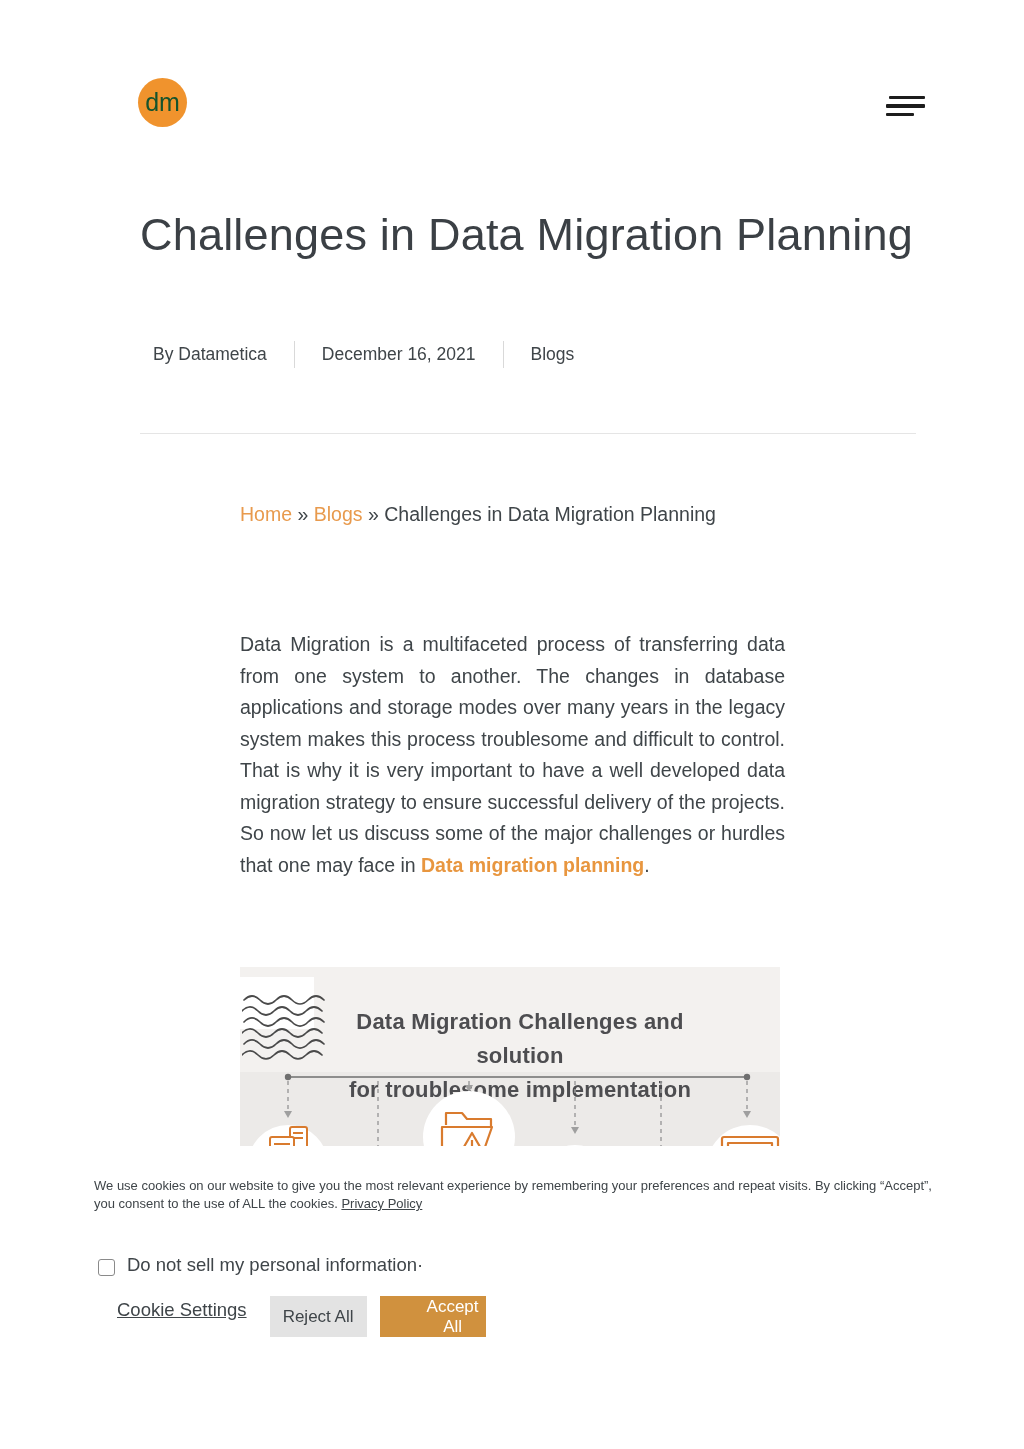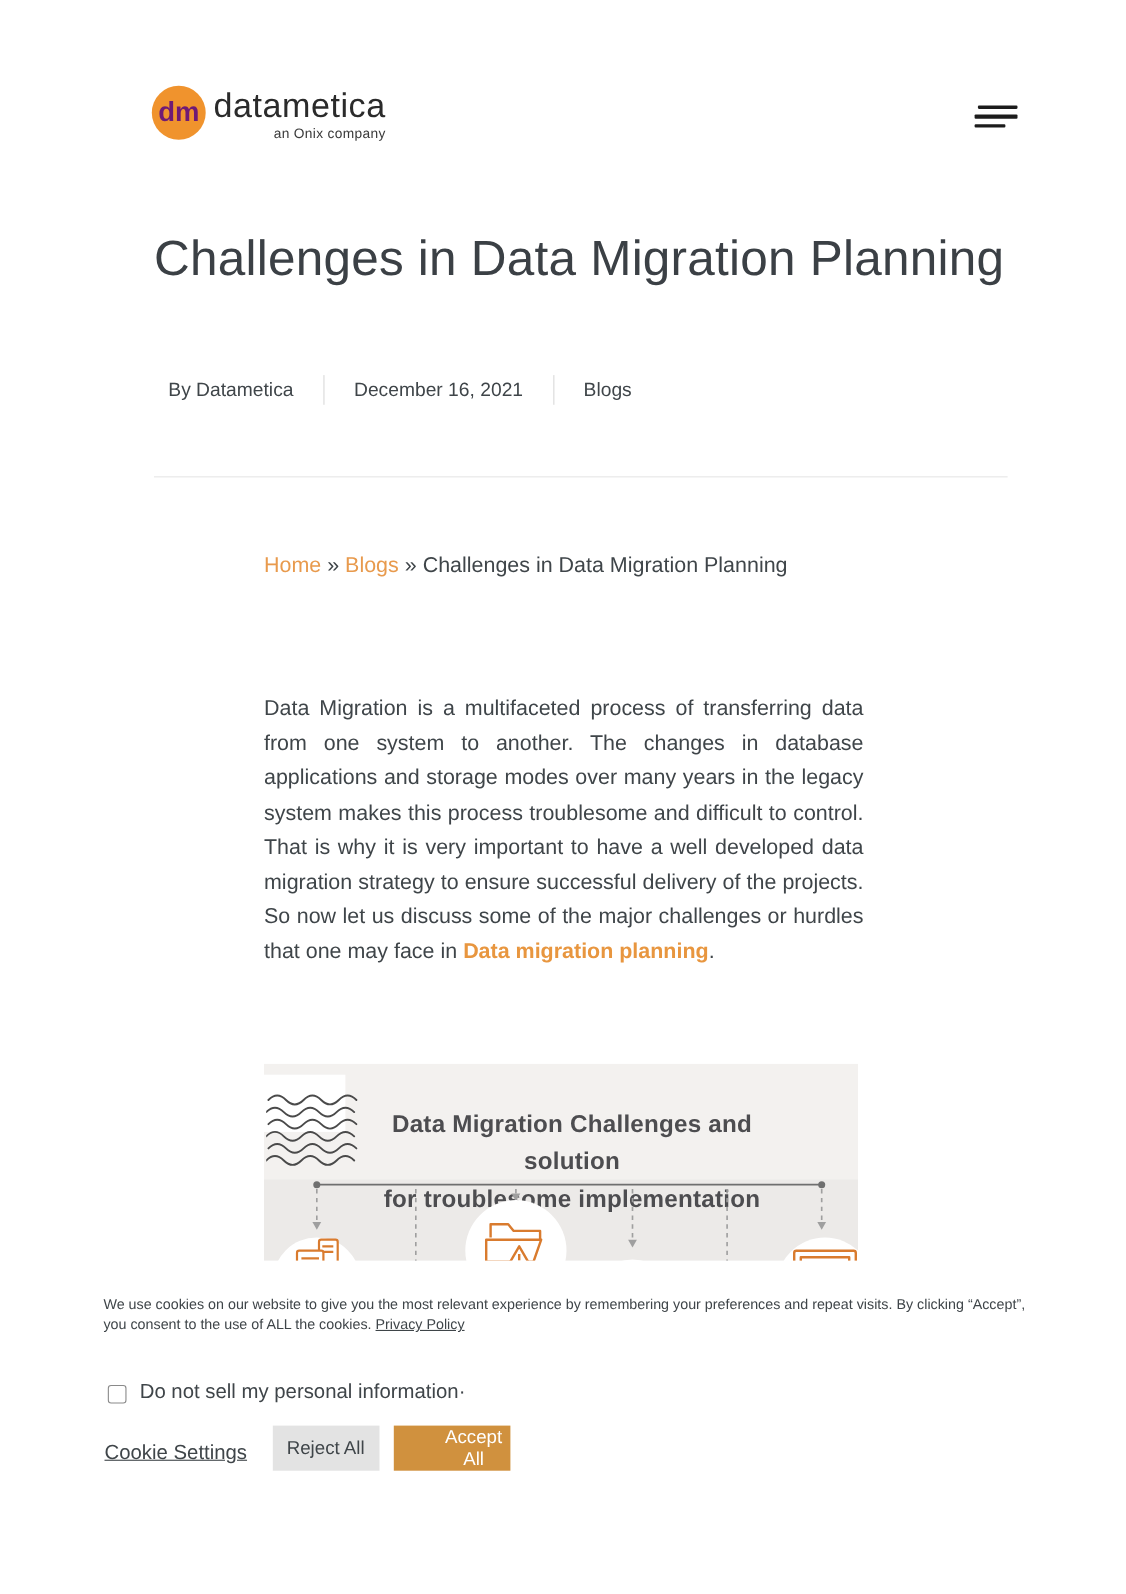--- a/index.html
+++ b/index.html
@@ -6,22 +6,22 @@
   html,body { background:#ffffff; }
   body {
     width:1024px; height:1449px; position:relative; overflow:hidden;
     font-family:"Liberation Sans", sans-serif; color:var(--text-dark,#3F4549);
   }
 
   
   .logo-wrap { position:absolute; left:138px; top:78px; display:flex; align-items:flex-start; cursor:pointer; }
   .logo-circle {
     width:49px; height:49px; border-radius:50%; background:var(--brand-orange,#F0932D);
-    color:#701a75; font-size:25px; display:flex; align-items:center; justify-content:center;
-    font-weight:700; letter-spacing:0;
+    color:#14532d; font-size:25px; display:flex; align-items:center; justify-content:center;
+    font-weight:400; letter-spacing:0;
   }
   .brand-block { margin-left:7px; margin-top:2px; }
   .brand-name { font-size:31px; color:#2b2b2b; font-weight:500; letter-spacing:0.5px; line-height:1; }
   .brand-tagline { font-size:12.5px; color:#3a3a3a; text-align:right; margin-top:3px; letter-spacing:0.3px; }
 
   .hamburger { position:absolute; left:886px; top:96px; width:40px; height:26px; cursor:pointer; }
   .hamburger .bar { height:3.4px; background:#1c1c1c; border-radius:1px; margin-bottom:5px; }
   .hamburger .bar1 { width:36px; margin-left:3px; }
   .hamburger .bar2 { width:39px; }
   .hamburger .bar3 { width:28px; }
@@ -57,35 +57,31 @@
               font-size:22px; font-weight:700; color:#4d4d50; line-height:1.55; letter-spacing:0.2px; }
   .ig-timeline { position:absolute; left:0; top:0; }
 
   
   .cookie-banner { position:absolute; left:0; top:1146px; width:1024px; height:303px; background:#ffffff; }
   .cookie-message { position:absolute; left:94px; top:31px; width:852px; font-size:13px; line-height:1.42; color:#3f4549; }
   .cookie-message a { color:#3f4549; text-decoration:underline; cursor:pointer; }
   .dns-row { position:absolute; left:98px; top:108px; display:flex; align-items:flex-end; }
   .dns-checkbox { width:17px; height:17px; border:1.6px solid #8a8a8a; border-radius:3px; background:#fff; cursor:pointer; }
   .dns-label { margin-left:12px; font-size:18.5px; color:#3f4549; }
-  .cookie-actions { position:absolute; left:95px; top:150px; display:flex; align-items:center; }
+  .cookie-actions { position:absolute; left:117px; top:150px; display:flex; }
   .cookie-settings { font-size:18.5px; color:#3f4549; text-decoration:underline; cursor:pointer; margin-right:23px; position:relative; top:3px; }
   .btn { border:none; font-family:"Liberation Sans", sans-serif; font-size:17px; cursor:pointer; }
   .btn-reject { background:var(--reject-button-bg,#E3E3E3); color:#3f4549; width:97px; height:41px; margin-right:13px; }
   .btn-accept { background:var(--accept-button,#D0913E); color:#ffffff; width:106px; height:41px;padding-left:40px; }
 </style>
 </head>
 <body>
 
 <div class="logo-wrap">
   <div class="logo-circle">dm</div>
-  <div class="brand-block">
-    <div class="brand-name">datametica</div>
-    <div class="brand-tagline">an Onix company</div>
-  </div>
 </div>
 
 <div class="hamburger">
   <div class="bar bar1"></div>
   <div class="bar bar2"></div>
   <div class="bar bar3"></div>
 </div>
 
 <h1 class="page-title">Challenges in Data Migration Planning</h1>
 

